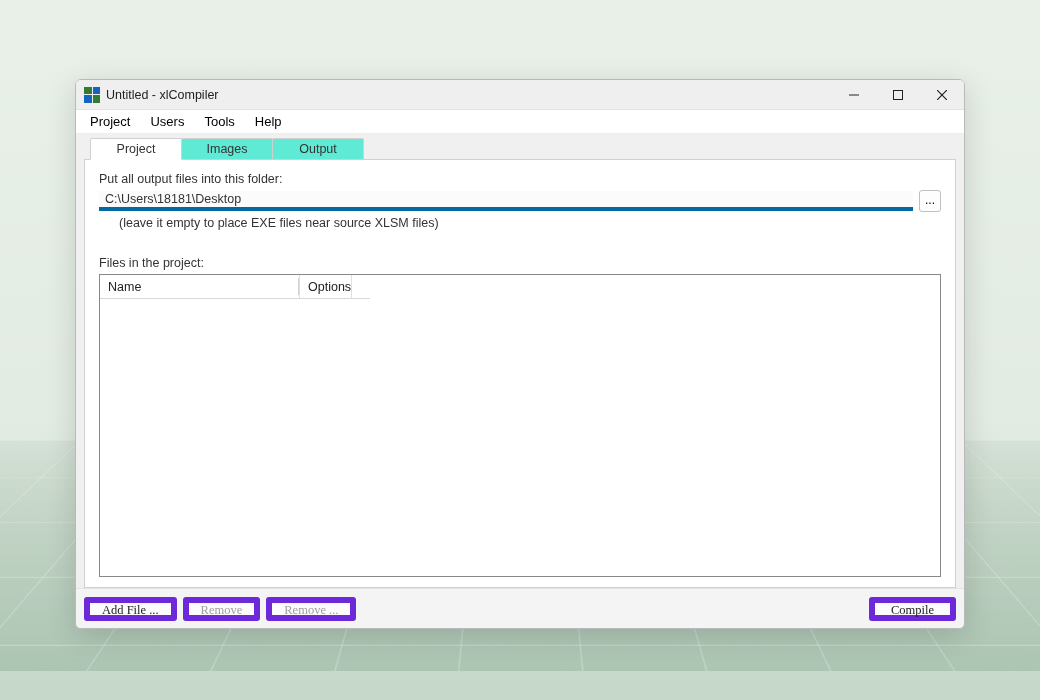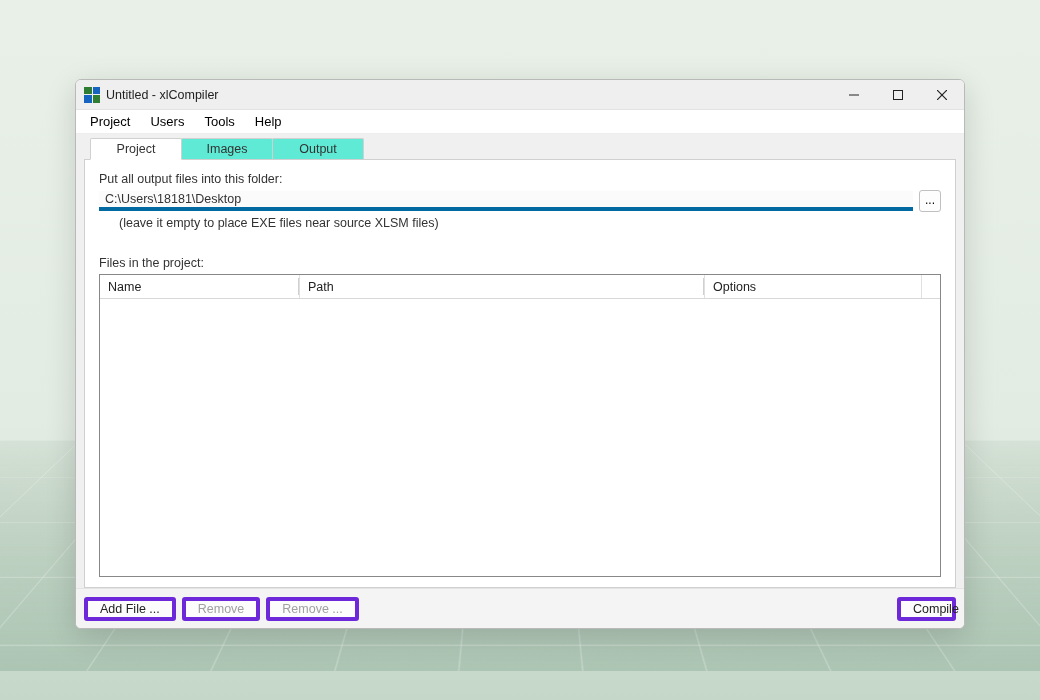--- a/index.html
+++ b/index.html
@@ -92,21 +92,21 @@
     padding: 0 6px; font-size:12.5px; color:#333;
   }
   .browse-btn {
     width:22px; height:22px; border:1px solid #c0c0c0; border-radius:3px;
     background:#fdfdfd; font-size:12px; line-height:18px; text-align:center;
     cursor:default;
   }
   .hint { font-size:12.5px; color:#333; padding-left:20px; margin-top:2px; }
   .files-label { margin-top:26px; margin-bottom:4px; }
   .grid {
-    flex:1; border:1px solid #888; background:#fff; display:flex; flex-direction:column;
+    flex:1; border:1px solid #888; background:#fff; display:flex; flex-direction:row;
   }
   .grid-header {
     display:flex; height:24px; background:#fff;
     border-bottom:1px solid #d8d8d8;
   }
   .gh {
     display:flex; align-items:center; padding-left:8px;
     font-size:12.5px; color:#222; border-right:1px solid #e0e0e0;
     position:relative;
   }
@@ -117,23 +117,24 @@
   .grid-body { flex:1; }
   
   .button-bar {
     height: 40px; background:#f4f4f4;
     display:flex; align-items:center; padding: 0 8px;
     gap:6px;
     border-top:1px solid #e4e4e4;
   }
   .btn {
     height:24px; padding: 0 12px;
-    border:4px solid #6d28d9; border-radius:3px;
+    border:6px solid #6d28d9; border-radius:3px;
     background:#fcfcfc; font-size:12.5px; color:#222;
     cursor:default;
+    font-family:Liberation Serif, serif;
   }
   .btn.disabled { color:#a0a0a0; }
   .button-bar .spacer { flex:1; }
 </style>
 </head>
 <body>
 
 <div class="floor"></div>
 
 <div class="window">
@@ -186,37 +187,33 @@
         <div class="browse-btn">...</div>
       </div>
       <div class="hint">(leave it empty to place EXE files near source XLSM files)</div>
 
       <div class="label files-label">Files in the project:</div>
 
       <div class="grid">
         <div class="grid-header">
           <div class="gh" style="width:200px">
             <span>Name</span>
-            <span class="divider"></span>
-          </div>
-          <div class="gh" style="width:405px">
-            <span>Path</span>
             <span class="divider"></span>
           </div>
           <div class="gh" style="flex:1">
             <span>Options</span>
           </div>
           <div class="gh" style="width:18px"></div>
         </div>
         <div class="grid-body"></div>
       </div>
     </div>
   </div>
 
   <div class="button-bar">
     <button class="btn">Add File ...</button>
     <button class="btn disabled">Remove</button>
     <button class="btn disabled">Remove ...</button>
     <div class="spacer"></div>
-    <button class="btn" style="width:59px">Compile</button>
+    <button class="btn" style="width:87px">Compile</button>
   </div>
 
 </div>
 
 </body></html>

